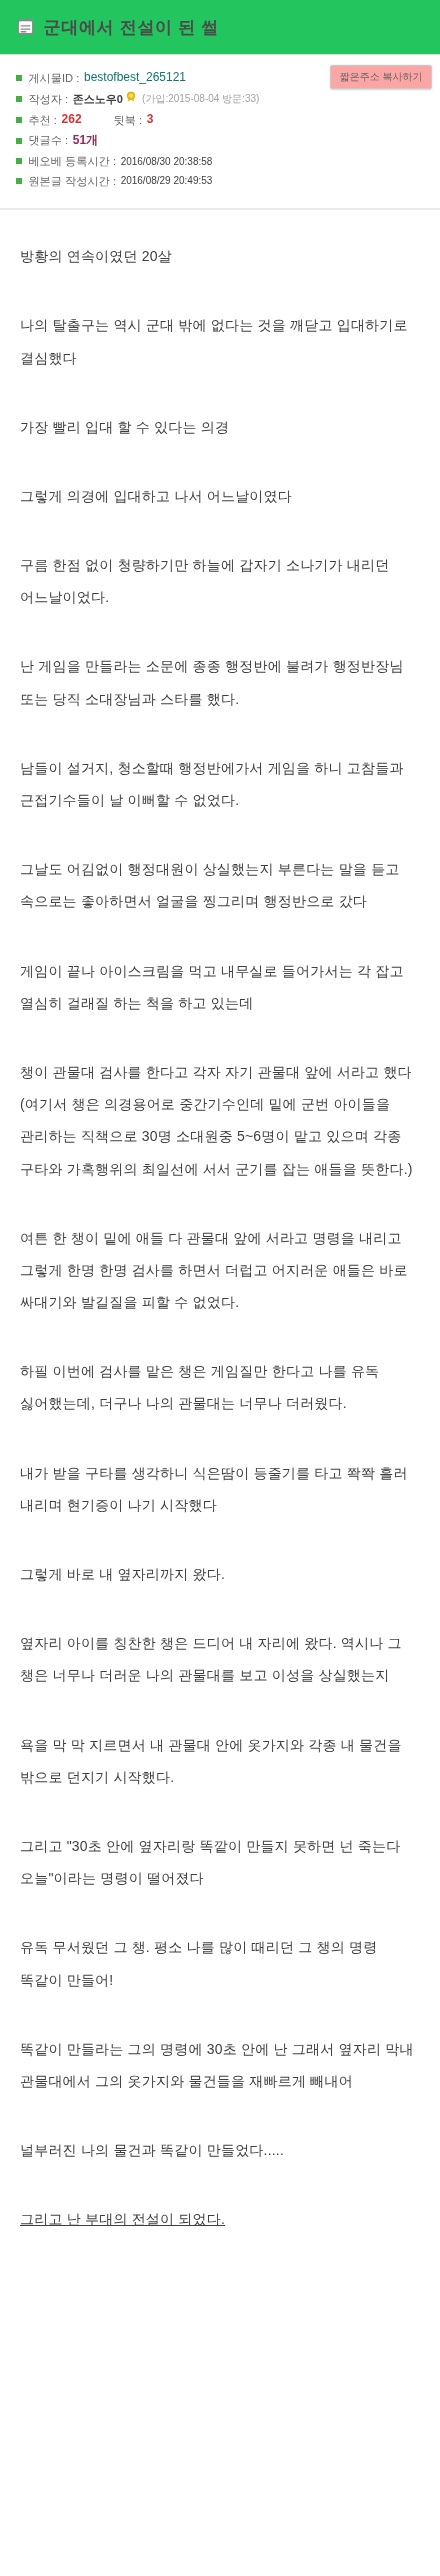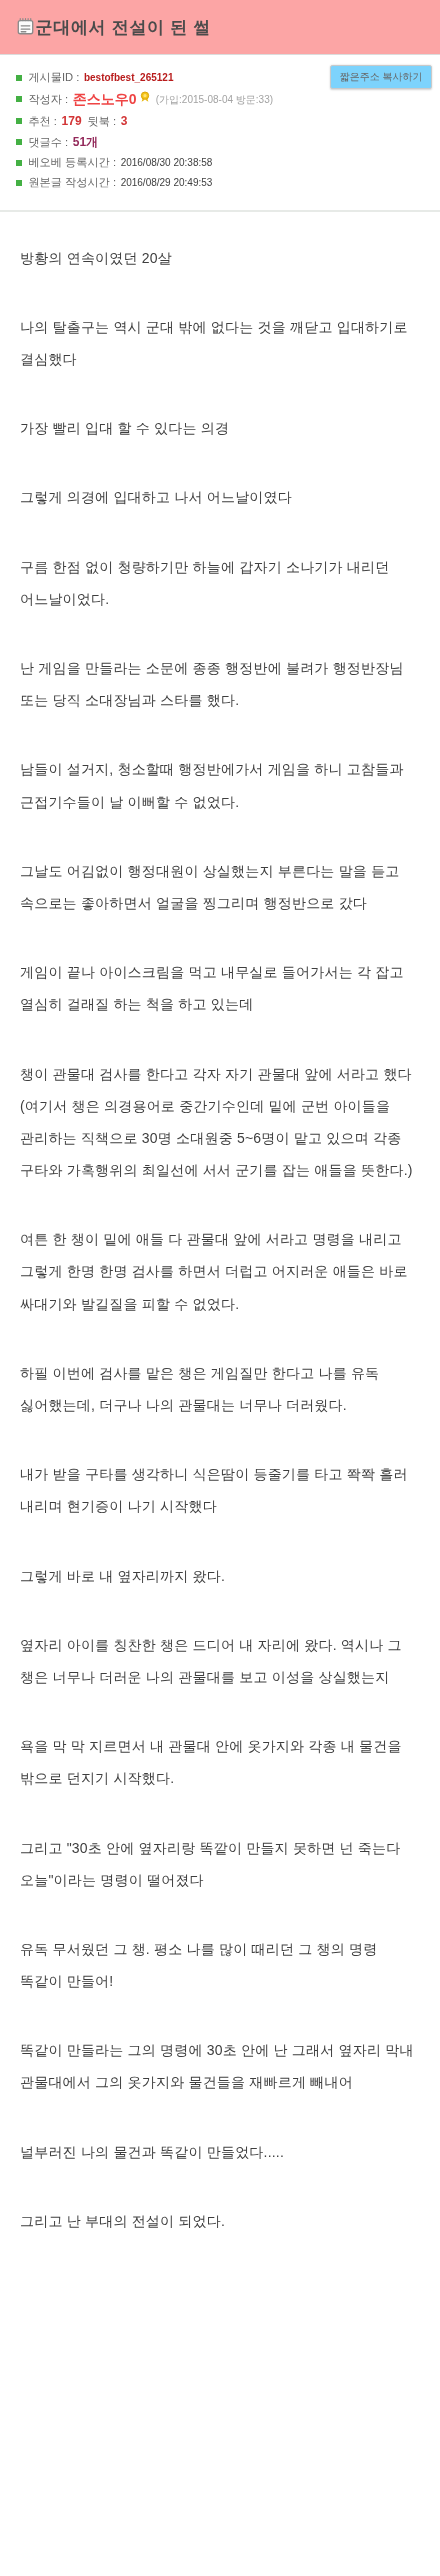--- a/index.html
+++ b/index.html
@@ -6,25 +6,26 @@
   body{
     width:440px;
     background:#ffffff;
     font-family:"Liberation Sans","DejaVu Sans",sans-serif;
     color:#3e3e3e;
   }
   .page{width:440px;}
 
   
   .header{
-    background:#fca5a5;
+    background:#22c55e;
     border-bottom:1.3px solid #dcdcdc;
     padding:16px 13px 14.5px 14.5px;
     display:flex;
     align-items:center;
+    gap:8px;
   }
   .memo-icon{flex:none;display:inline-block;}
   .page-title{
     font-size:17px;
     font-weight:bold;
     color:#4b4b4b;
     letter-spacing:0.7px;
   }
 
   
@@ -42,35 +43,35 @@
     line-height:1.3;
   }
   .bullet{
     width:6px;height:6px;
     background:#44b044;
     display:inline-block;
     margin-right:6px;
     flex:none;
   }
   .meta-label{color:#666;margin-right:4.6px;white-space:nowrap;}
-  .val-blue{color:#b91c1c;font-weight:bold;font-size:10px;}
-  .val-author{color:#ef4444;font-weight:bold;font-size:14px;}
+  .val-blue{color:#0f766e;font-weight:normal;font-size:12px;}
+  .val-author{color:#404040;font-weight:bold;font-size:11px;}
   .val-extra{color:#a3a3a3;font-size:10px;margin-left:4.6px;}
   .val-red{color:#d23435;font-weight:bold;font-size:12px;}
   .val-green{color:#74b874;font-size:11.2px;}
   .val-maroon{color:#93295a;font-weight:bold;font-size:12px;}
   .val-time{color:#3f3f3f;font-size:10px;}
-  .gap-left{margin-left:6px;}
+  .gap-left{margin-left:32px;}
   .medal-icon{display:inline-block;margin-left:2.6px;vertical-align:-2px;}
 
   .copy-btn{
     position:absolute;
     right:8px;
     top:10.5px;
-    background:#7dd3fc;
+    background:#fca5a5;
     border:0.7px solid #c9c9c9;
     border-radius:2.6px;
     padding:4px 8.5px;
     font-size:10px;
     color:#666;
     box-shadow:0 0.7px 2px rgba(0,0,0,.18);
     cursor:pointer;
     font-family:inherit;
   }
 
@@ -86,21 +87,21 @@
   }
   .post-body p{
     font-size:14px;
     color:#3e3e3e;
     line-height:2.3;
     margin:0 0 37px 0;
     white-space:pre-line;
     letter-spacing:0.2px;
     word-break:keep-all;
   }
-  .post-body p:last-child{margin-bottom:0;}
+  .post-body p:last-child{margin-bottom:0;text-decoration:underline;}
 </style>
 </head>
 <body>
 
 <div class="page">
 
   <div class="header">
     <span class="memo-icon">
       <svg width="21" height="21" viewBox="0 0 32 32">
         <rect x="5" y="7" width="22" height="20" rx="3" fill="#fbfbfb" stroke="#8a8a8a" stroke-width="2"></rect>
@@ -131,21 +132,21 @@
           <circle cx="9" cy="7" r="5.5" fill="#f5c518" stroke="#dca50a" stroke-width="1.5"></circle>
           <circle cx="9" cy="7" r="2.4" fill="#ffe27a"></circle>
         </svg>
       </span>
       <span class="val-extra">(가입:2015-08-04 방문:33)</span>
     </div>
 
     <div class="meta-row">
       <span class="bullet"></span>
       <span class="meta-label">추천 :</span>
-      <span class="val-red">179</span>
+      <span class="val-red">262</span>
       <span class="meta-label gap-left">뒷북 :</span>
       <span class="val-red">3</span>
     </div>
 
 
     <div class="meta-row">
       <span class="bullet"></span>
       <span class="meta-label">댓글수 :</span>
       <span class="val-maroon">51개</span>
     </div>

